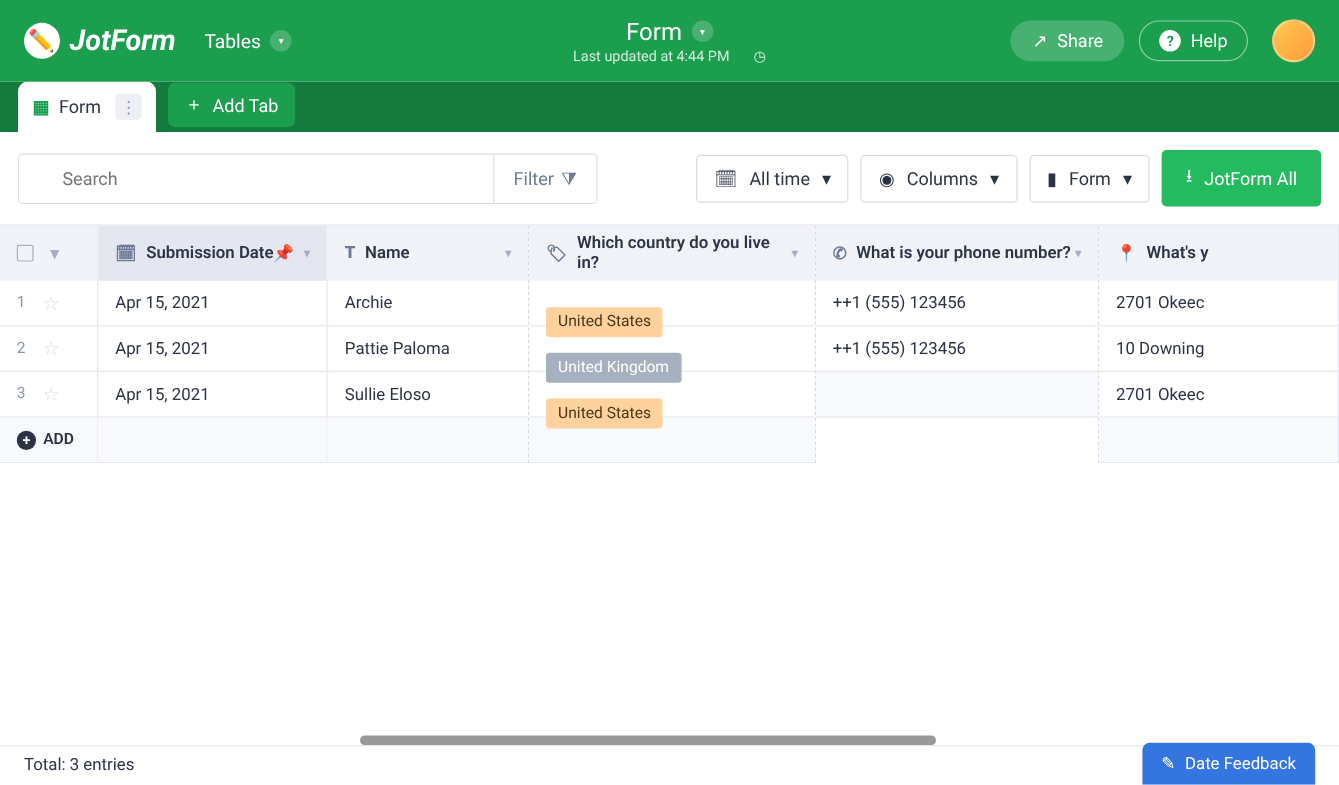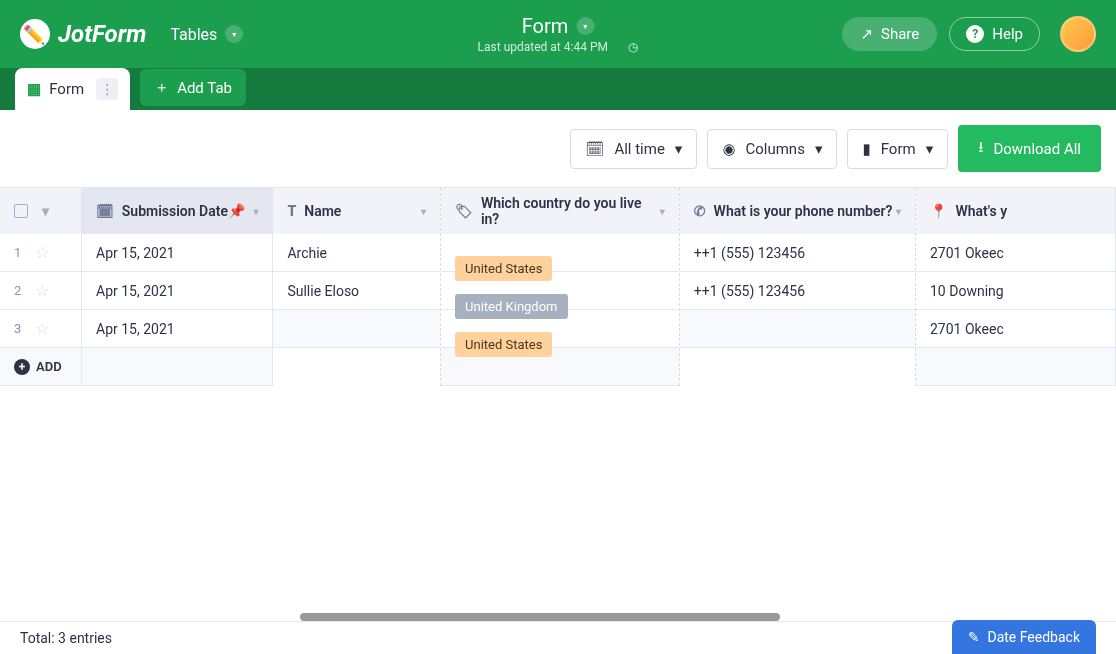--- a/index.html
+++ b/index.html
@@ -121,39 +121,49 @@
     <span>Form</span>
     <span class="more-btn">⋮</span>
   </div>
   <button class="add-tab-btn">
     <span>＋</span>
     <span>Add Tab</span>
   </button>
 </div>
 
 <div class="toolbar">
+  <div class="search-group">
+    <div class="search-wrap">
+      <span class="search-icon">⌕</span>
+      <input type="text" class="search-input" placeholder="Search" style="">
+    </div>
+    <button class="filter-btn">
+      <span>Filter</span>
+      <span>⧩</span>
+    </button>
+  </div>
   <div class="spacer"></div>
   <button class="ctrl-btn">
     <span>🗓</span>
     <span>All time</span>
     <span>▾</span>
   </button>
   <button class="ctrl-btn">
     <span>◉</span>
     <span>Columns</span>
     <span>▾</span>
   </button>
   <button class="ctrl-btn">
     <span>▮</span>
     <span>Form</span>
     <span>▾</span>
   </button>
   <button class="download-btn">
     <span>⭳</span>
-    <span>Download All</span>
+    <span>JotForm All</span>
   </button>
 </div>
 
 <div class="table-wrap">
   <div class="data-table">
 
     <div class="col col-idx">
       <div class="th idx-th">
         <span class="checkbox"></span>
         <span style="color:#a7aec3;">▾</span>
@@ -189,20 +199,21 @@
       <div class="add-row-empty"></div>
     </div>
 
     <div class="col col-name dashed-right">
       <div class="th">
         <span class="th-icon"><b>T</b></span>
         <span>Name</span>
         <span class="th-chevron">▾</span>
       </div>
       <div class="td">Archie</div>
+      <div class="td">Pattie Paloma</div>
       <div class="td">Sullie Eloso</div>
       <div class="add-row-empty"></div>
     </div>
 
     <div class="col col-country dashed-right">
       <div class="th">
         <span class="th-icon">🏷</span>
         <span>Which country do you live in?</span>
         <span class="th-chevron">▾</span>
       </div>

